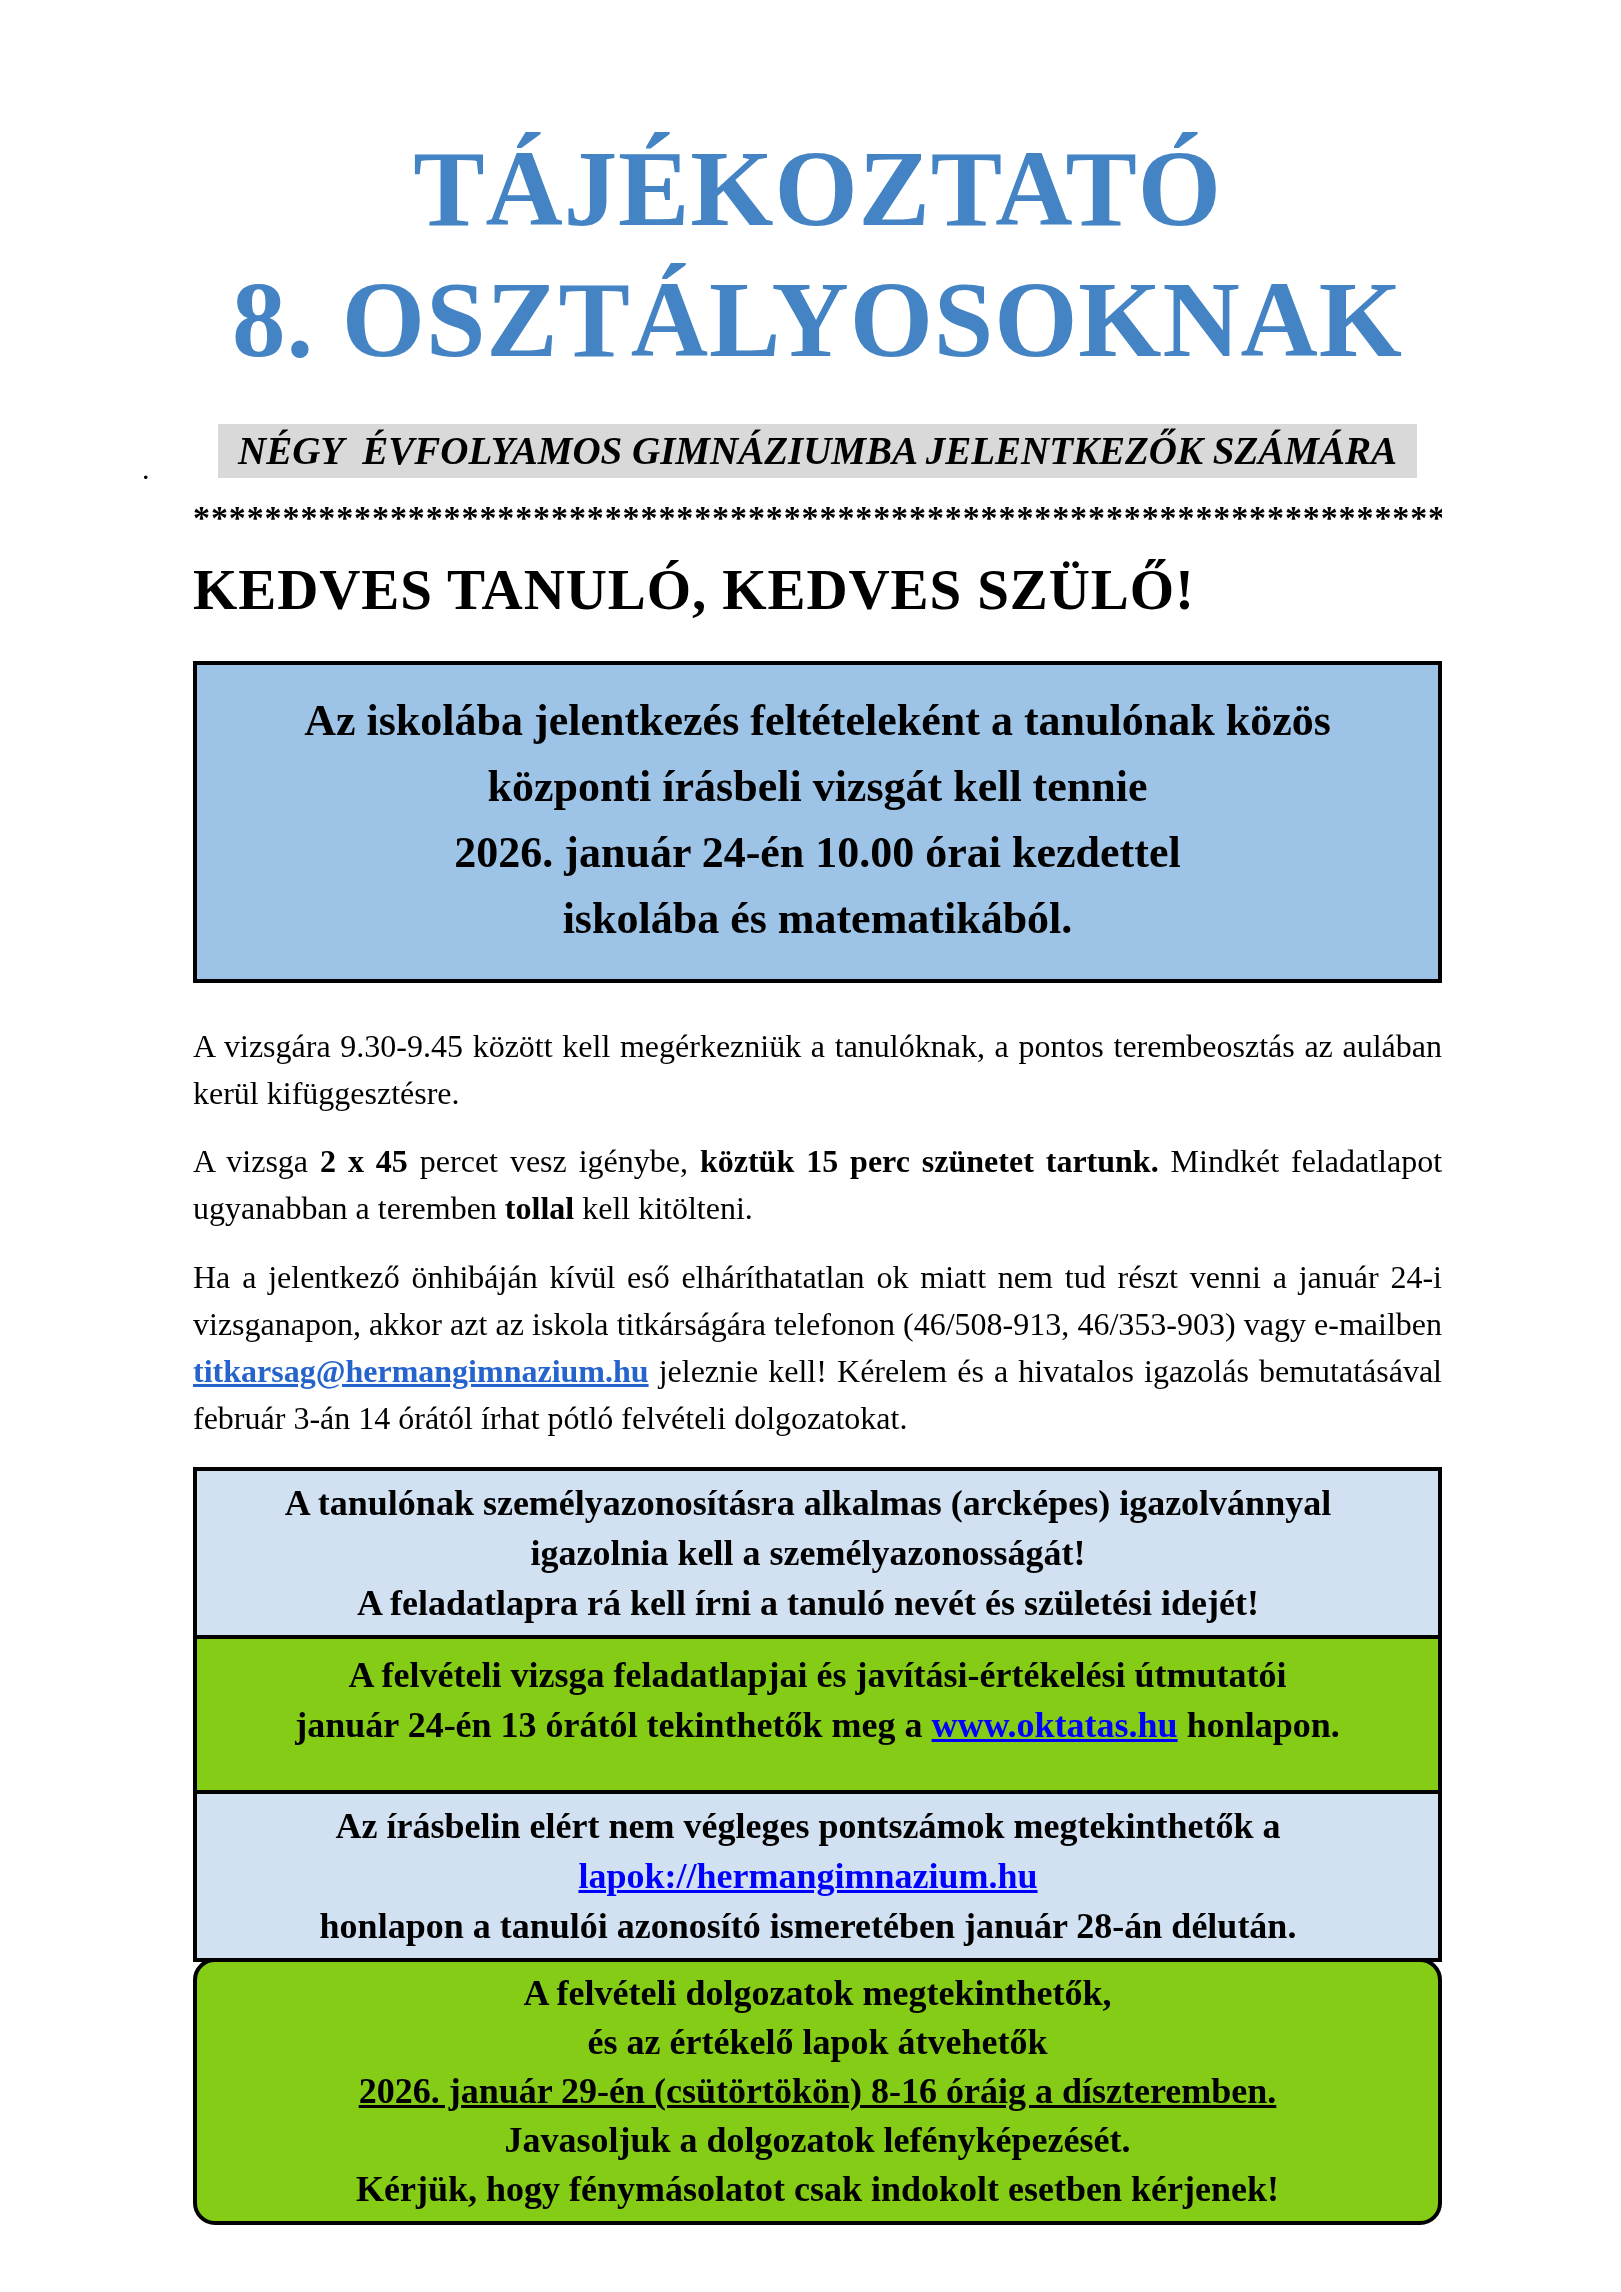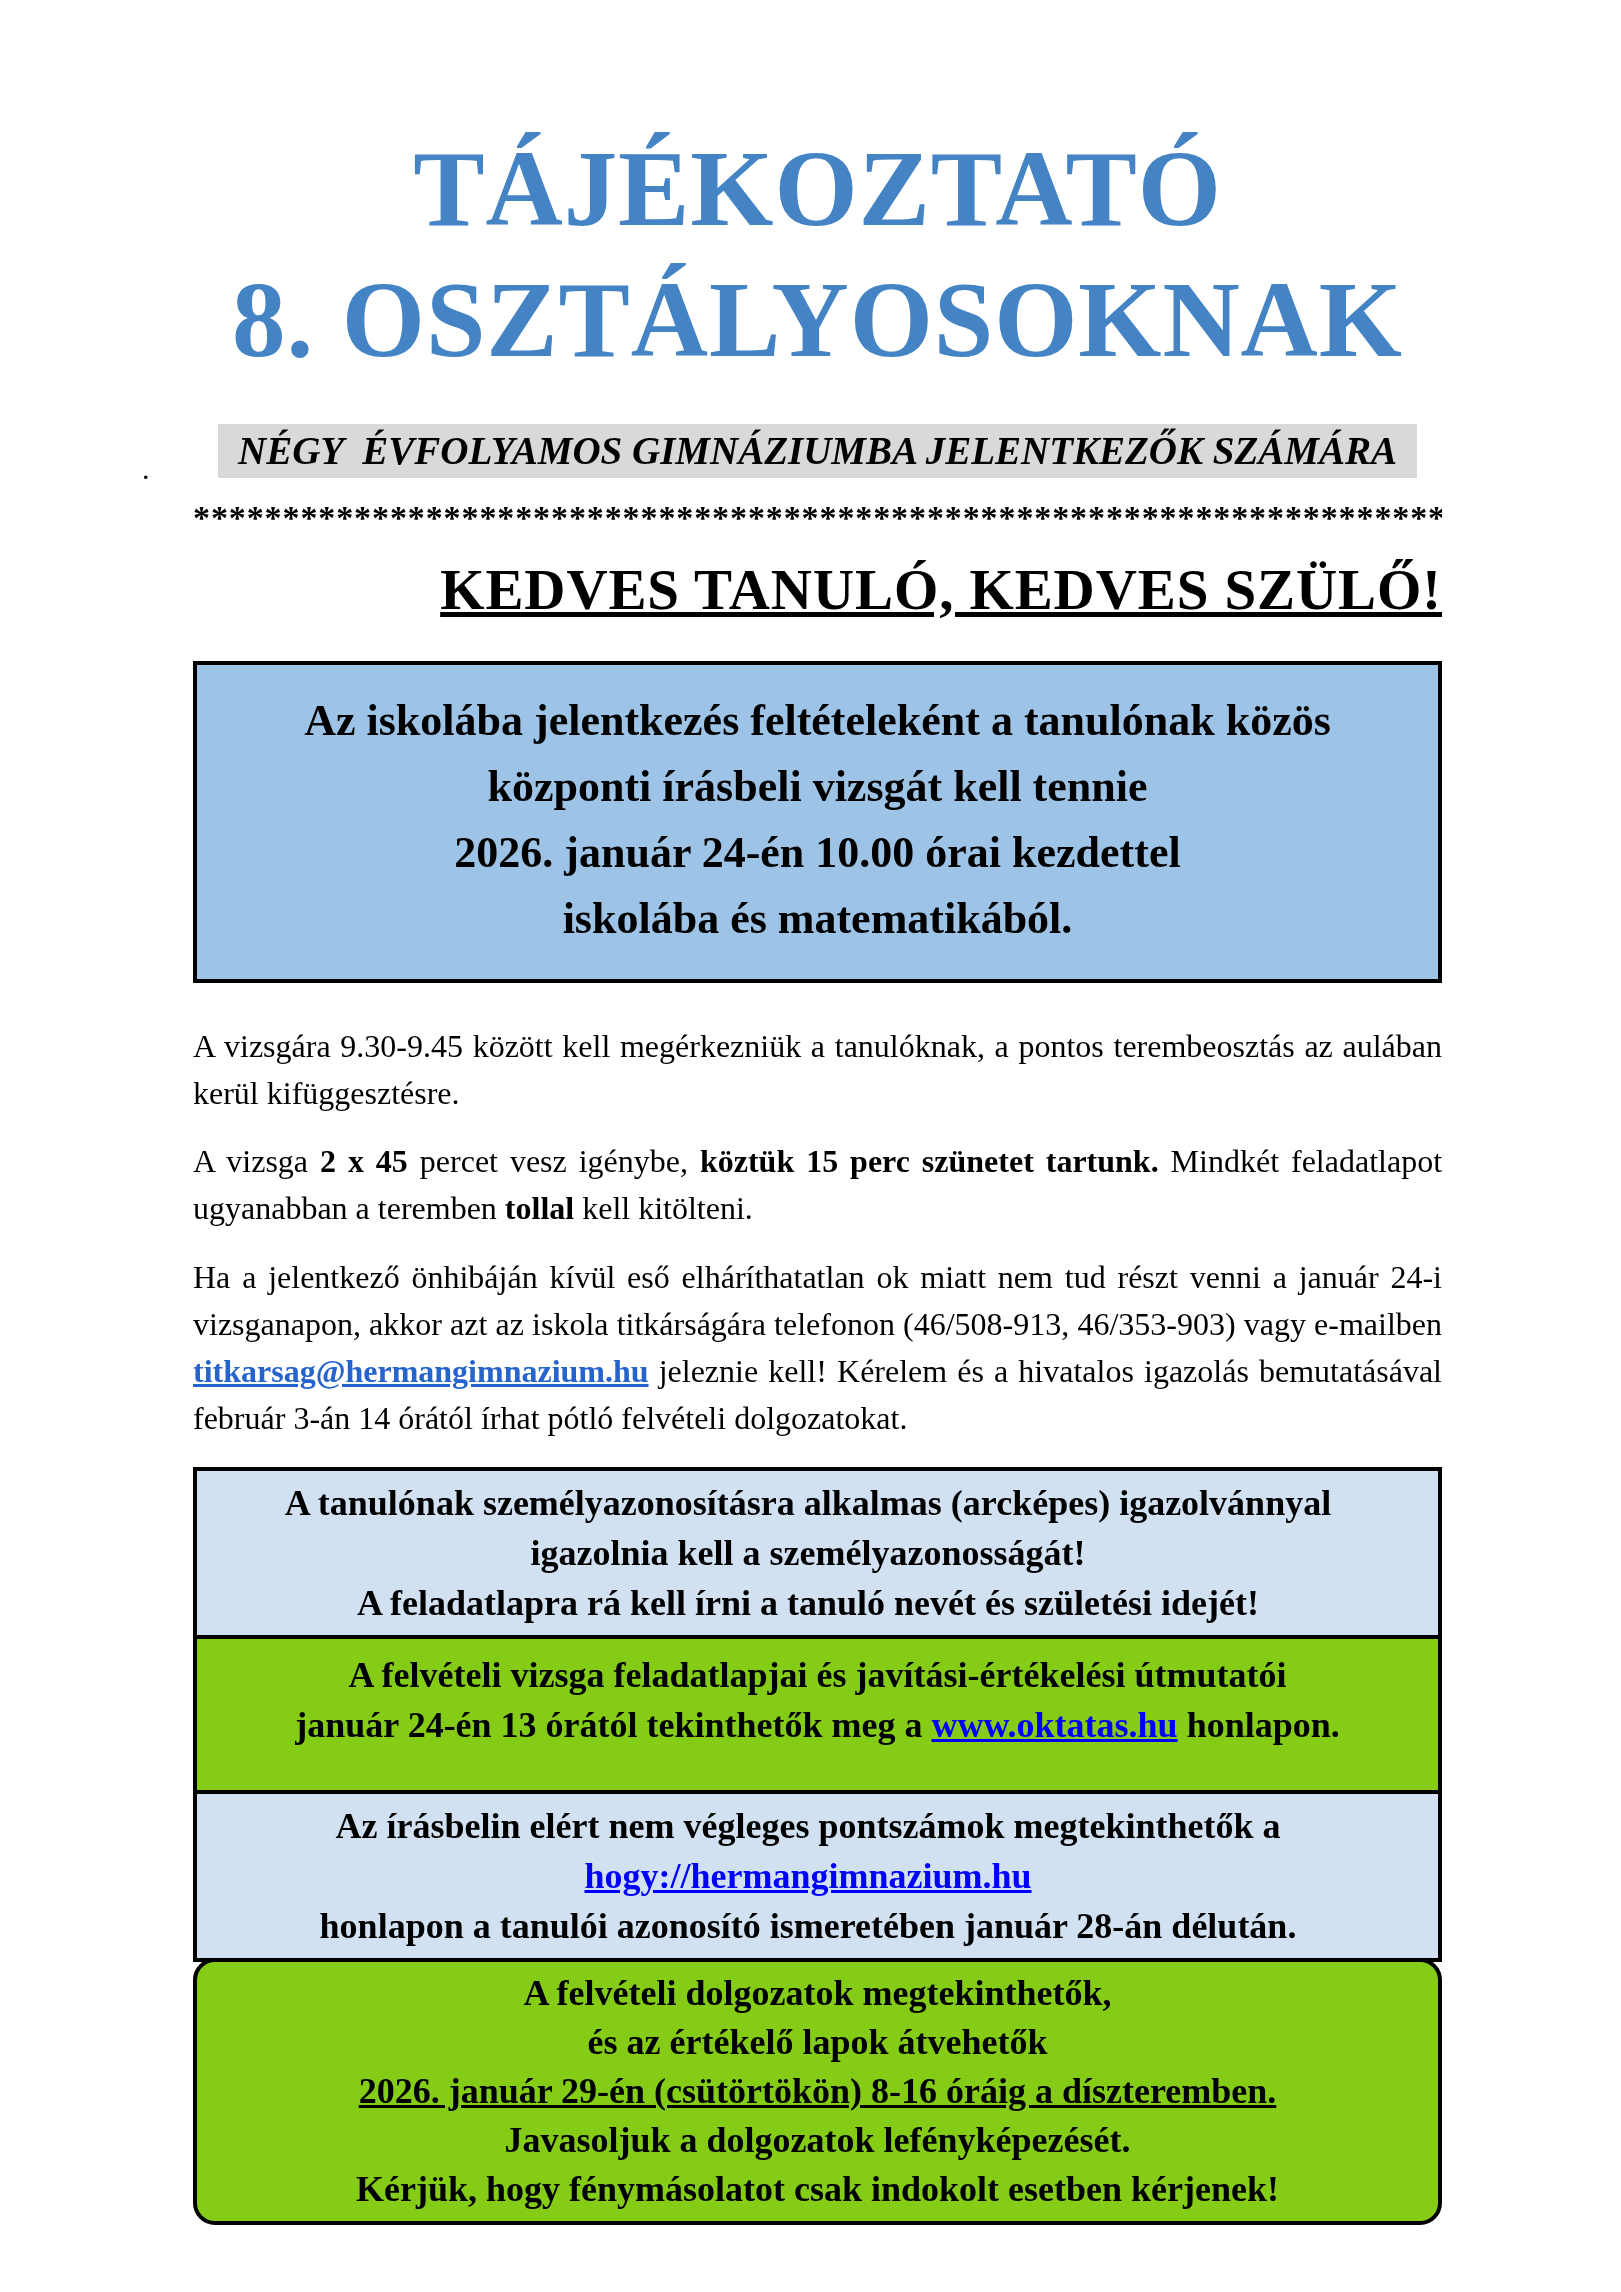--- a/index.html
+++ b/index.html
@@ -36,24 +36,23 @@
 
   
   .separator {
     margin-top:19.7px; text-align:center;
     font-size:34px; line-height:41px; font-weight:bold;
     letter-spacing:0.9px; white-space:nowrap; overflow:hidden;
   }
 
   
   .greeting {
-    margin-top:19.7px; text-align:right;
+    margin-top:19.7px; text-align:left;
     font-size:57px; line-height:64px; font-weight:bold;
     letter-spacing:0.9px;
-    text-decoration:underline;
   }
 
   
   .exam-box {
     margin-top:39px;
     border:4.5px solid #000;
     background:#9dc3e6;
     text-align:center;
     padding:23px 14.3px 27px 14.3px;
   }
@@ -140,21 +139,21 @@
         <div>A feladatlapra rá kell írni a tanuló nevét és születési idejét!</div>
       </div>
 
       <div class="info-box white tasksheets">
         <div>A felvételi vizsga feladatlapjai és javítási-értékelési útmutatói</div>
         <div><span>január 24-én 13 órától tekinthetők meg a </span><a class="link-url">www.oktatas.hu</a><span> honlapon.</span></div>
       </div>
 
       <div class="info-box blue">
         <div>Az írásbelin elért nem végleges pontszámok megtekinthetők a</div>
-        <div><a class="link-url">hogy://hermangimnazium.hu</a></div>
+        <div><a class="link-url">lapok://hermangimnazium.hu</a></div>
         <div>honlapon a tanulói azonosító ismeretében január 28-án délután.</div>
       </div>
 
       <div class="info-box white review">
         <div>A felvételi dolgozatok megtekinthetők,</div>
         <div>és az értékelő lapok átvehetők</div>
         <div class="u-line">2026. január 29-én (csütörtökön) 8-16 óráig a díszteremben.</div>
         <div>Javasoljuk a dolgozatok lefényképezését.</div>
         <div>Kérjük, hogy fénymásolatot csak indokolt esetben kérjenek!</div>
       </div>

